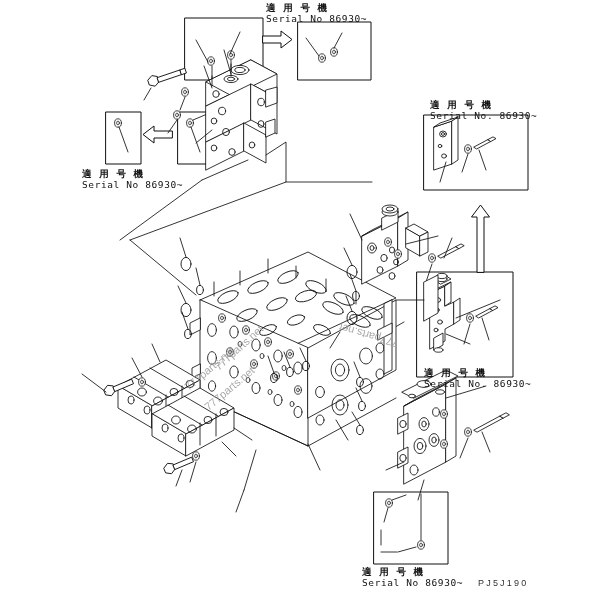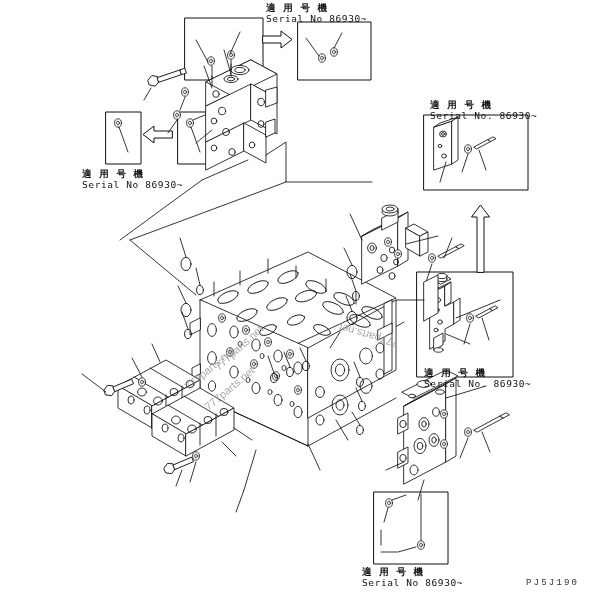--- a/index.html
+++ b/index.html
@@ -26,25 +26,24 @@
     font-weight:600;
   }
   .note .sn{
     font-size:9.5px;
     letter-spacing:0.6px;
     display:block;
     text-align:right;
   }
   .drawcode{
     position:absolute;
-    font-family:Liberation Mono, monospace;
+    font-family:Liberation Sans, sans-serif;
     font-size:9px;
     letter-spacing:2.2px;
     color:#333;
-    margin-left:48px;
   }
   .wm{
     position:absolute;
     font-family:"Liberation Sans",sans-serif;
     font-size:11px;
     color:#9a9a9a;
     white-space:nowrap;
     opacity:.85;
   }
 </style>

